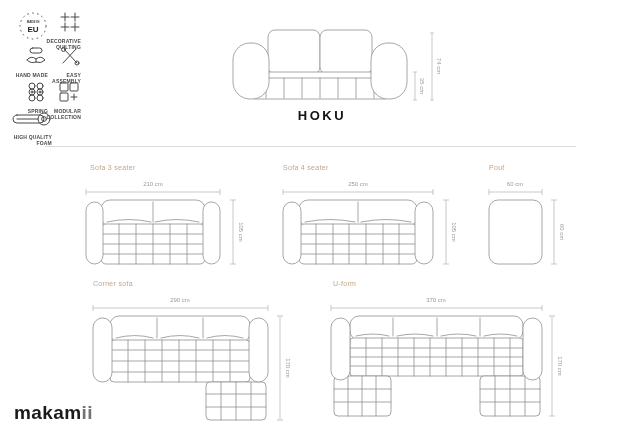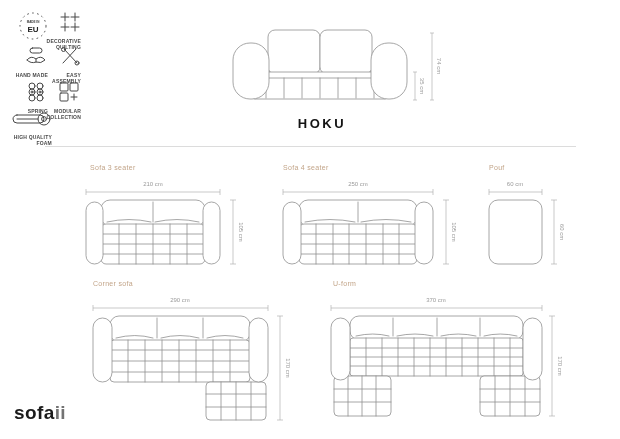--- a/index.html
+++ b/index.html
@@ -18,21 +18,21 @@
   
   .shape{fill:#ffffff;stroke:#8f8f8f;stroke-width:.8}
   .lw{fill:none;stroke:#8f8f8f;stroke-width:.8;stroke-linecap:round}
   .dim{stroke:#b3b3b3;stroke-width:.7}
   .dimlabel{font-size:6px;fill:#9a9a9a;font-family:"Liberation Sans",sans-serif}
   .eu-top{font-size:3px;fill:#3a3a3a;font-weight:bold}
   .eu-main{font-size:8px;fill:#222;font-weight:bold}
   
   .page-title{
     position:absolute;left:232px;top:108px;width:180px;text-align:center;
-    font-size:13px;font-weight:bold;letter-spacing:2.5px;color:#141414;margin-top:8px;
+    font-size:13px;font-weight:bold;letter-spacing:2.5px;color:#141414;
   }
   .divider{position:absolute;left:45px;top:146px;width:531px;height:1px;background:#dcdcdc}
   .section-label{position:absolute;font-size:7px;color:#c2a488;letter-spacing:.3px}
   .brand{position:absolute;left:14px;top:402px;font-size:19px;font-weight:600;
     letter-spacing:.4px;color:#1b1b1b}
   .brand .suffix{color:#737373}
 </style>
 </head>
 <body>
 
@@ -231,13 +231,13 @@
   <rect class="shape" x="3" y="24" width="19" height="62" rx="9.5"></rect>
   <rect class="shape" x="195" y="24" width="19" height="62" rx="9.5"></rect>
   <g>
     <line class="dim" x1="224" y1="22" x2="224" y2="122"></line>
     <line class="dim" x1="221" y1="22" x2="227" y2="22"></line>
     <line class="dim" x1="221" y1="122" x2="227" y2="122"></line>
     <text class="dimlabel" text-anchor="middle" transform="rotate(90 230 72)" x="230" y="72">170 cm</text>
   </g>
 </svg>
 
-<div class="brand"><span>sofa</span><span class="suffix">ii</span></div>
+<div class="brand"><span>makam</span><span class="suffix">ii</span></div>
 
 </body></html>

